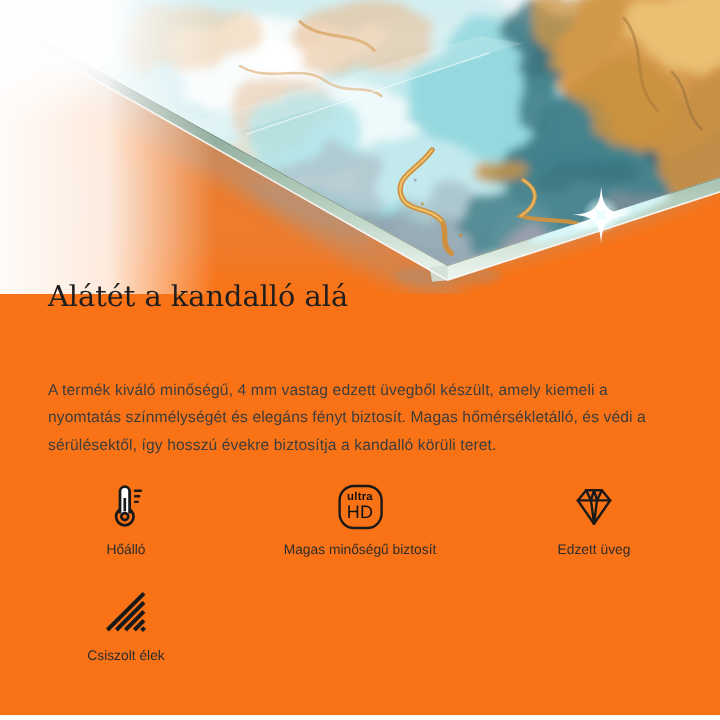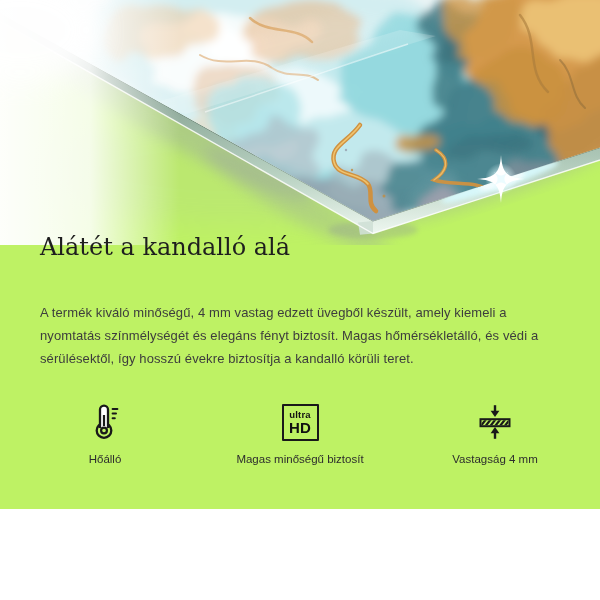--- a/index.html
+++ b/index.html
@@ -1,33 +1,33 @@
 <!DOCTYPE html>
 <html><head>
 <meta charset="utf-8">
 <style>
   html,body{margin:0;padding:0;background:#fff;}
-  .stage{position:relative;width:600px;height:509px;background:#bef264;overflow:hidden;
+  .stage{position:relative;width:600px;height:596px;background:#f97316;overflow:hidden;
          font-family:"Liberation Sans",sans-serif;}
   .hero{position:absolute;left:0;top:0;width:600px;height:245px;}
   .title{position:absolute;left:40px;top:231px;width:530px;
          font-family:"DejaVu Serif","Liberation Serif",serif;
          font-size:24px;line-height:33px;color:#1e1e1e;font-weight:400;}
-  .desc{position:absolute;left:40px;top:301px;width:527px;
+  .desc{position:absolute;left:40px;top:313px;width:527px;
         font-size:13px;line-height:23px;color:#3d3d3d;letter-spacing:.1px;}
   .grid{position:absolute;left:30px;top:402px;width:540px;
         display:grid;grid-template-columns:150px 240px 150px;row-gap:24px;}
   .cell{display:flex;flex-direction:column;align-items:center;}
   .icon{width:40px;height:40px;margin-bottom:10px;flex:0 0 auto;}
   .flabel{font-size:11.5px;line-height:14px;color:#2d2d2d;white-space:nowrap;}
   .uhd{box-sizing:border-box;width:37px;height:37px;margin:1.5px 0 11.5px 0;
-       border:2.5px solid #191919;border-radius:1px;color:#111;
+       border:2.5px solid #191919;border-radius:13px;color:#111;
        display:flex;flex-direction:column;align-items:center;justify-content:center;}
   .uhd-top{font-size:9.5px;font-weight:700;line-height:10px;letter-spacing:.2px;}
-  .uhd-bottom{font-size:15px;font-weight:700;line-height:15px;letter-spacing:.2px;}
+  .uhd-bottom{font-size:15px;font-weight:400;line-height:15px;letter-spacing:.2px;}
 </style>
 </head>
 <body>
 
 <div class="stage">
 
   <svg class="hero" viewBox="0 0 600 245" width="600" height="245" aria-hidden="true">
     <defs>
       <filter id="b-lg" x="-40%" y="-40%" width="180%" height="180%">
           <feGaussianBlur stdDeviation="14"></feGaussianBlur>
@@ -180,37 +180,40 @@
 
     <div class="cell">
       <div class="uhd">
         <span class="uhd-top">ultra</span>
         <span class="uhd-bottom">HD</span>
       </div>
       <div class="flabel">Magas minőségű biztosít</div>
     </div>
 
 
-
-
     <div class="cell">
       <svg class="icon" viewBox="0 0 40 40">
-        <defs>
-          <clipPath id="bar-clip">
-              <rect x="6.5" y="18.2" width="27" height="5"></rect>
-            </clipPath>
-        </defs>
-        <g stroke="#191919" fill="none">
-          <rect x="5.5" y="17.2" width="29" height="7" stroke-width="2"></rect>
-          <g clip-path="url(#bar-clip)" stroke-width="2.2">
-            <path d="M5 25 L12 16 M9.8 25 L16.8 16 M14.6 25 L21.6 16 M19.4 25 L26.4 16 M24.2 25 L31.2 16 M29 25 L36 16"></path>
-          </g>
-          <path d="M20 3.2 V9" stroke-width="2.4"></path>
-          <path d="M20 36.8 V31" stroke-width="2.4"></path>
+        <g fill="none" stroke="#191919" stroke-width="2" stroke-linejoin="round" stroke-linecap="round">
+          <path d="M6.5 15 L13.5 6.5 H26.5 L33.5 15 L20 34.5 Z"></path>
+          <path d="M6.5 15 H33.5"></path>
+          <path d="M13.5 6.5 L17.5 15 L20 6.5 L22.5 15 L26.5 6.5"></path>
+          <path d="M17.5 15 L20 34.5 M22.5 15 L20 34.5"></path>
         </g>
-        <polygon points="15.6,8.8 24.4,8.8 20,15" fill="#191919"></polygon>
-        <polygon points="15.6,31.2 24.4,31.2 20,25" fill="#191919"></polygon>
       </svg>
-      <div class="flabel">Vastagság 4 mm</div>
-    </div>
+      <div class="flabel">Edzett üveg</div>
+    </div>
+
+    <div class="cell">
+      <svg class="icon" viewBox="0 0 40 40">
+        <g stroke="#191919" stroke-width="3.3" fill="none">
+          <path d="M4.5 35 L35 4.5"></path>
+          <path d="M12 35 L35 12"></path>
+          <path d="M19.5 35 L35 19.5"></path>
+          <path d="M27 35 L35 27"></path>
+          <path d="M33 35.5 L35.5 33"></path>
+        </g>
+      </svg>
+      <div class="flabel">Csiszolt élek</div>
+    </div>
+
 
   </div>
 </div>
 
 </body></html>

